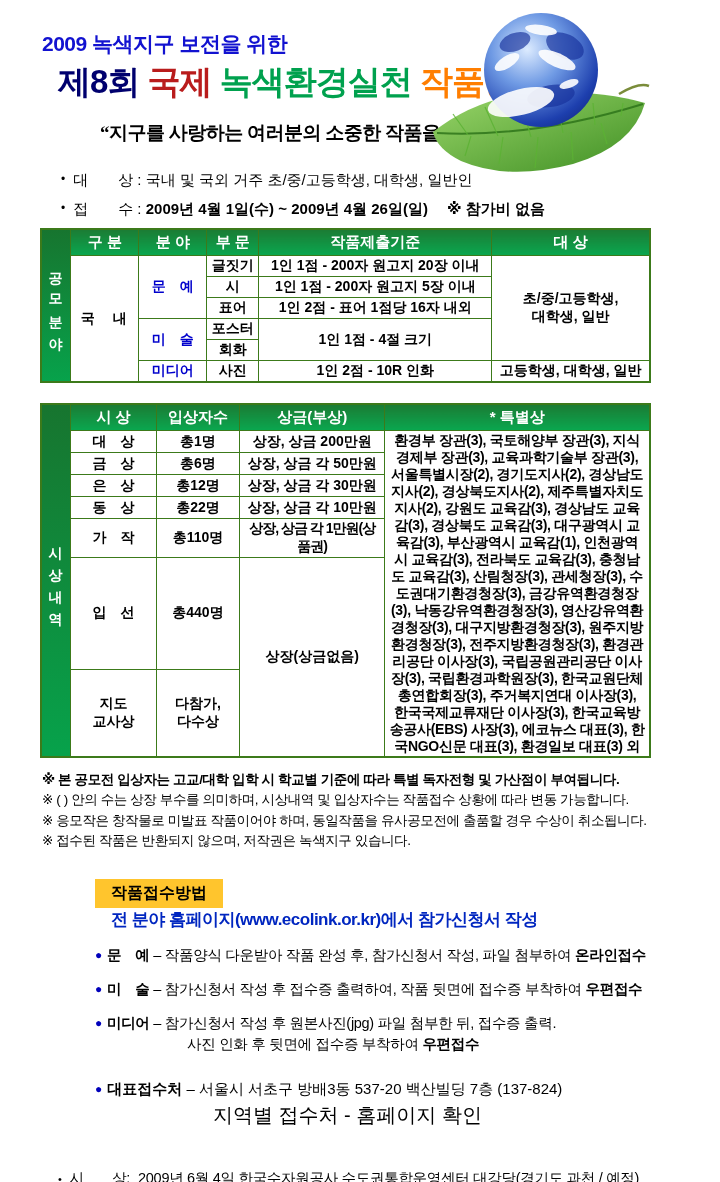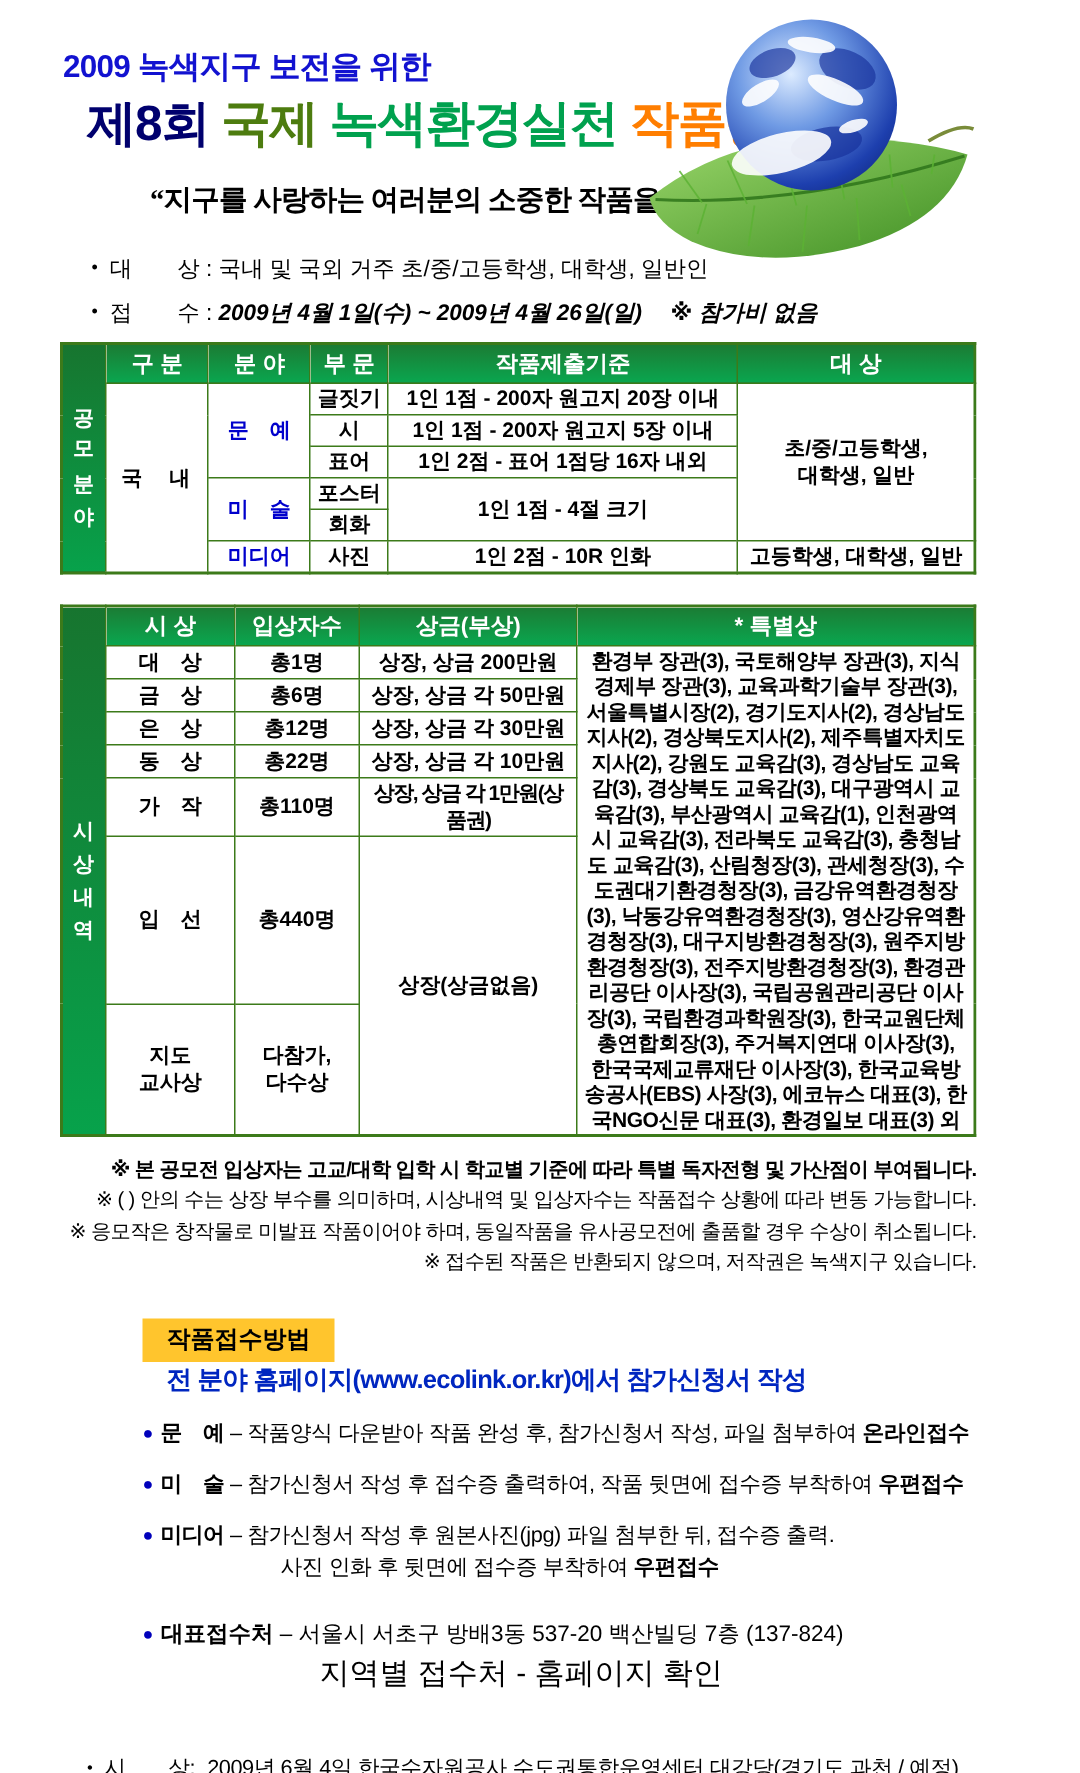--- a/index.html
+++ b/index.html
@@ -3,48 +3,48 @@
 <meta charset="utf-8">
 <style>
   html,body{margin:0;padding:0;background:#fff;}
   .page{position:relative;width:651px;height:1182px;background:#fff;overflow:hidden;
         font-family:"Liberation Sans","DejaVu Sans",sans-serif;color:#000;}
 
   
   .header{position:relative;height:228px;}
   .tagline{position:absolute;left:42px;top:30px;font-size:21px;font-weight:bold;color:#1212d0;letter-spacing:-0.5px;}
   .main-title{position:absolute;left:58px;top:60px;font-size:33px;font-weight:bold;letter-spacing:-1px;white-space:nowrap;}
-  .main-title .t1{color:#00006e}.main-title .t2{color:#4d7c0f}
+  .main-title .t1{color:#00006e}.main-title .t2{color:#b91c1c}
   .main-title .t3{color:#00a14e}.main-title .t4{color:#ff7e00}
   .quote{position:absolute;left:100px;top:120px;font-size:19px;font-weight:bold;
          font-family:"Liberation Serif","DejaVu Serif",serif;letter-spacing:-0.5px;}
   .earth-wrap{position:absolute;right:0;top:4px;width:228px;height:180px;}
   .intro{position:absolute;left:61px;top:166px;font-size:15px;line-height:1.9;}
   .intro .bullet{margin-right:8px;font-size:12px;vertical-align:2px;}
-  .intro .val-bold{font-weight:bold;font-style:italic;}
+  .intro .val-bold{font-weight:bold;}
 
   
   table.ptable{border-collapse:collapse;margin-left:40px;table-layout:fixed;border:2px solid #3c7a1a;}
   .ptable th,.ptable td{border:1px solid #3c7a1a;overflow:hidden;}
   .ptable th{background:linear-gradient(#1b7c34,#0aa64f);color:#fff;font-weight:bold;font-size:15px;height:25px;padding:0 2px;}
   .ptable td{font-size:14px;text-align:center;padding:1px 4px;font-weight:bold;}
   .side{background:linear-gradient(#17752f,#07a24b);color:#fff;font-weight:bold;
         writing-mode:vertical-rl;text-orientation:upright;letter-spacing:8px;font-size:15px;padding:0;}
   .blue-field{color:#0000cc;font-weight:bold;font-size:15px;}
   .gubun{font-weight:bold;font-size:16px;letter-spacing:2px;}
   .crit{text-align:left;padding-left:7px;}
   .pre{white-space:pre-line;}
   .ctable tr{height:21px;}
   .atable tr{height:22px;}
   .atable tr.tall{height:88px;}
   .special{text-align:left;font-weight:normal;font-size:13px;line-height:17px;padding:3px 6px;vertical-align:top;letter-spacing:-0.3px;}
   .t2gap{height:20px;}
 
   
-  .notes{margin:12px 0 0 42px;font-size:13.5px;line-height:1.5;letter-spacing:-0.4px;text-align:right;}
+  .notes{margin:12px 0 0 42px;font-size:13.5px;line-height:1.5;letter-spacing:-0.4px;}
   .notes .n-bold{font-weight:bold;}
 
   
   .method{margin:28px 0 0 95px;}
   .badge{display:inline-block;background:#ffc52d;padding:4px 16px;font-size:16px;font-weight:bold;}
   .method-head{display:inline-block;margin-left:16px;color:#0026c0;font-size:17px;font-weight:bold;letter-spacing:-0.5px;}
   .mitem{margin-top:15px;font-size:14.5px;letter-spacing:-0.3px;}
   .mitem .dot{color:#0000bb;font-size:12px;margin-right:5px;vertical-align:1px;}
   .mlabel{font-weight:bold;}
   .mbold{font-weight:bold;}

